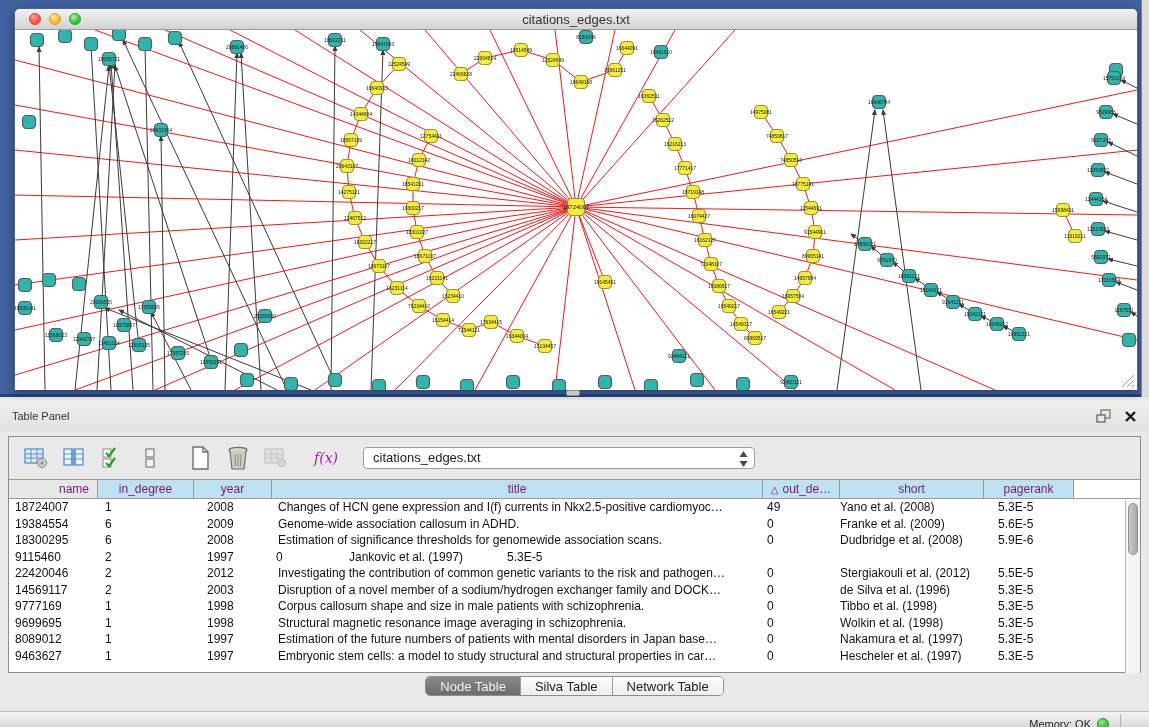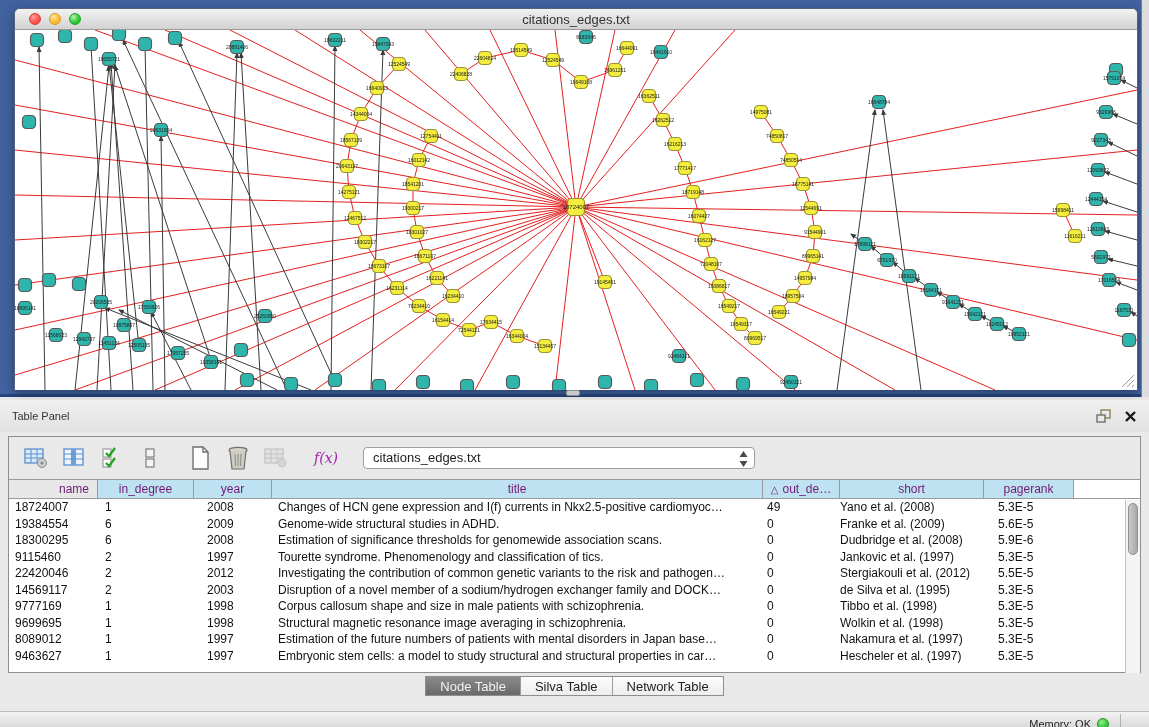--- a/index.html
+++ b/index.html
@@ -57,21 +57,21 @@
   .c4 { width:77px; } .c5 { width:144px; } .c6 { width:90px; } .filler { flex:1; }
   .td.c0 { padding-left:6px; } .td.c1 { padding-left:7px; } .td.c2 { padding-left:13px; }
   .td.c3 { padding-left:6px; } .td.c4 { padding-left:4px; } .td.c5 { text-align:left; }
   .td.c6 { padding-left:14px; }
   .vscroll { position:absolute; right:0; top:63px; width:15px; height:173px;
     background:#f4f4f4; border-left:1px solid #c3c3c3; }
   .vthumb { position:absolute; left:2px; top:3px; width:10px; height:52px; border-radius:5px;
     background:linear-gradient(90deg,#c9c9c9,#a8a8a8); border:1px solid #909090; }
 
   .tabs { position:absolute; left:0; top:276px; width:100%; display:flex; justify-content:center; }
-  .seg { display:flex; border:1px solid #8e8e8e; border-radius:0; overflow:hidden;
+  .seg { display:flex; border:1px solid #8e8e8e; border-radius:5px; overflow:hidden;
     background:#f7f7f7; height:20px; }
   .seg-btn { font-size:13px; padding:0 14px; line-height:19px; color:#222;
     border-right:1px solid #9a9a9a; background:linear-gradient(#fdfdfd,#ededed); }
   .seg-btn:last-child { border-right:none; }
   .seg-btn.active { background:linear-gradient(#8a8a8a,#6a6a6a); color:#f2f2f2; }
 
   .statusbar { position:absolute; left:0; bottom:0; width:100%; height:16px;
     background:linear-gradient(#f4f4f4,#dadada); border-top:1px solid #bdbdbd; }
   .mem { position:absolute; right:40px; top:0; height:24px; display:flex; align-items:center;
     gap:6px; font-size:11px; color:#222; }
@@ -572,41 +572,40 @@
           <div class="td c3">Changes of HCN gene expression and I(f) currents in Nkx2.5-positive cardiomyoc…</div>
           <div class="td c4">49</div>
           <div class="td c5">Yano et al. (2008)</div>
           <div class="td c6">5.3E-5</div>
           <div class="td filler"></div>
         </div>
         <div class="tr">
           <div class="td c0">19384554</div>
           <div class="td c1">6</div>
           <div class="td c2">2009</div>
-          <div class="td c3">Genome-wide structural studies in ADHD.</div>
+          <div class="td c3">Genome-wide association callosum in ADHD.</div>
           <div class="td c4">0</div>
           <div class="td c5">Franke et al. (2009)</div>
           <div class="td c6">5.6E-5</div>
           <div class="td filler"></div>
         </div>
         <div class="tr">
           <div class="td c0">18300295</div>
           <div class="td c1">6</div>
           <div class="td c2">2008</div>
           <div class="td c3">Estimation of significance thresholds for genomewide association scans.</div>
           <div class="td c4">0</div>
           <div class="td c5">Dudbridge et al. (2008)</div>
           <div class="td c6">5.9E-6</div>
           <div class="td filler"></div>
         </div>
         <div class="tr">
           <div class="td c0">9115460</div>
           <div class="td c1">2</div>
           <div class="td c2">1997</div>
-          <div class="td c3">Tourette syndrome. Phenomenology and classification of tics.</div>
           <div class="td c4">0</div>
           <div class="td c5">Jankovic et al. (1997)</div>
           <div class="td c6">5.3E-5</div>
           <div class="td filler"></div>
         </div>
         <div class="tr">
           <div class="td c0">22420046</div>
           <div class="td c1">2</div>
           <div class="td c2">2012</div>
           <div class="td c3">Investigating the contribution of common genetic variants to the risk and pathogen…</div>
@@ -614,21 +613,21 @@
           <div class="td c5">Stergiakouli et al. (2012)</div>
           <div class="td c6">5.5E-5</div>
           <div class="td filler"></div>
         </div>
         <div class="tr">
           <div class="td c0">14569117</div>
           <div class="td c1">2</div>
           <div class="td c2">2003</div>
           <div class="td c3">Disruption of a novel member of a sodium/hydrogen exchanger family and DOCK…</div>
           <div class="td c4">0</div>
-          <div class="td c5">de Silva et al. (1995)</div>
+          <div class="td c5">de Silva et al. (1996)</div>
           <div class="td c6">5.3E-5</div>
           <div class="td filler"></div>
         </div>
         <div class="tr">
           <div class="td c0">9777169</div>
           <div class="td c1">1</div>
           <div class="td c2">1998</div>
           <div class="td c3">Corpus callosum shape and size in male patients with schizophrenia.</div>
           <div class="td c4">0</div>
           <div class="td c5">Tibbo et al. (1998)</div>

